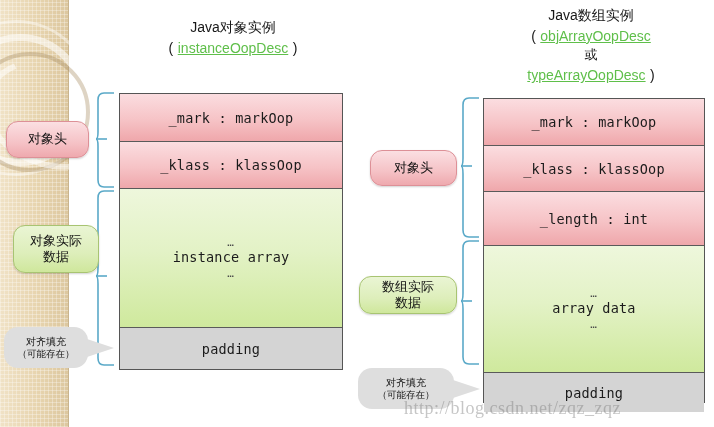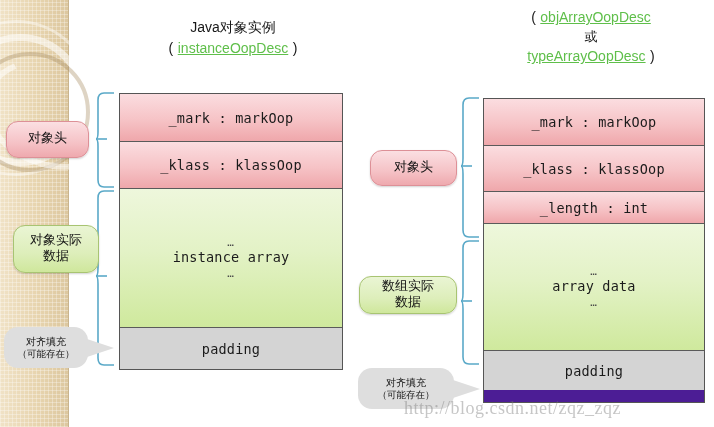--- a/index.html
+++ b/index.html
@@ -36,41 +36,41 @@
   
   .title{position:absolute;text-align:center;line-height:1.35;}
   .title .zh{font-size:14px;font-weight:400;color:#171717;}
   .title .paren{font-size:14px;color:#171717;}
   .title .lnk{color:#5fbf4a;text-decoration:underline;font-size:14px;}
   .title .zh2{font-size:13px;color:#171717;}
   #title-left{left:128px;top:18px;width:210px;}
   #title-right{left:478px;top:6px;width:226px;}
 
   
-  .mem{position:absolute;border:1px solid #555;box-sizing:border-box;background:#4c1d95;}
+  .mem{position:absolute;border:1px solid #555;box-sizing:border-box;background:#a16207;}
   .row{
     box-sizing:border-box;display:flex;align-items:center;justify-content:center;
     font-family:"DejaVu Sans Mono","Liberation Mono",monospace;
     font-size:13.5px;color:#1b1b1b;letter-spacing:.2px;
     border-bottom:1px solid #5a5a5a;white-space:pre;
   }
   .row:last-child{border-bottom:none;}
   .row.red{background:linear-gradient(180deg,#fbdde0 0%,#f6c3c6 55%,#efa7ab 100%);}
   .row.green{background:linear-gradient(180deg,#eef7dc 0%,#e3f2c6 45%,#cfe99d 100%);flex-direction:column;line-height:1.45;}
   .row.gray{background:#d4d4d4;}
   .row .dots{font-size:11px;color:#4a4a4a;letter-spacing:1px;line-height:1;}
 
   #mem-left{left:119px;top:93px;width:224px;height:277px;}
   #mem-right{left:483px;top:98px;width:222px;height:305px;}
 
   
   .lbl{
     position:absolute;box-sizing:border-box;border-radius:12px;
     display:flex;align-items:center;justify-content:center;text-align:left;
-    font-size:13px;line-height:1.25;color:#111;font-family:Liberation Mono, monospace;
+    font-size:13px;line-height:1.25;color:#111;
   }
   .lbl.pink{
     background:linear-gradient(180deg,#fbdfe2 0%,#f5c2c6 60%,#eea9ae 100%);
     border:1.6px solid #dd9097;
     box-shadow:0 1px 2px rgba(0,0,0,.18);
   }
   .lbl.green{
     background:linear-gradient(180deg,#eaf5d4 0%,#ddeeba 60%,#cfe79c 100%);
     border:1.6px solid #a8c472;
     box-shadow:0 1px 2px rgba(0,0,0,.18);
@@ -151,35 +151,36 @@
   <span>数据</span>
 </div>
 
 <div class="callout" id="co-left" style="left:4px;top:327px;width:84px;height:41px;">
   <span class="l1">对齐填充</span>
   <span class="l2">（可能存在）</span>
   <span class="tail"></span>
 </div>
 
 <div class="title" id="title-right">
+  <div class="zh">Java数组实例</div>
   <div>
     <span class="paren">(</span>
     <span class="lnk">objArrayOopDesc</span>
   </div>
   <div class="zh2">或</div>
   <div>
     <span class="lnk">typeArrayOopDesc</span>
     <span class="paren">)</span>
   </div>
 </div>
 
 <div class="mem" id="mem-right">
   <div class="row red" style="height:47px">_mark : markOop</div>
   <div class="row red" style="height:46px">_klass : klassOop</div>
-  <div class="row red" style="height:32px">_length : int</div>
+  <div class="row red" style="height:54px">_length : int</div>
   <div class="row green" style="height:127px">
     <span class="dots">…</span>
     <span>array data</span>
     <span class="dots">…</span>
   </div>
   <div class="row gray" style="height:39px">padding</div>
 </div>
 
 <div class="brk" style="left:460px;top:96px;">
   <svg width="20" height="145" viewBox="0 0 20 145">

